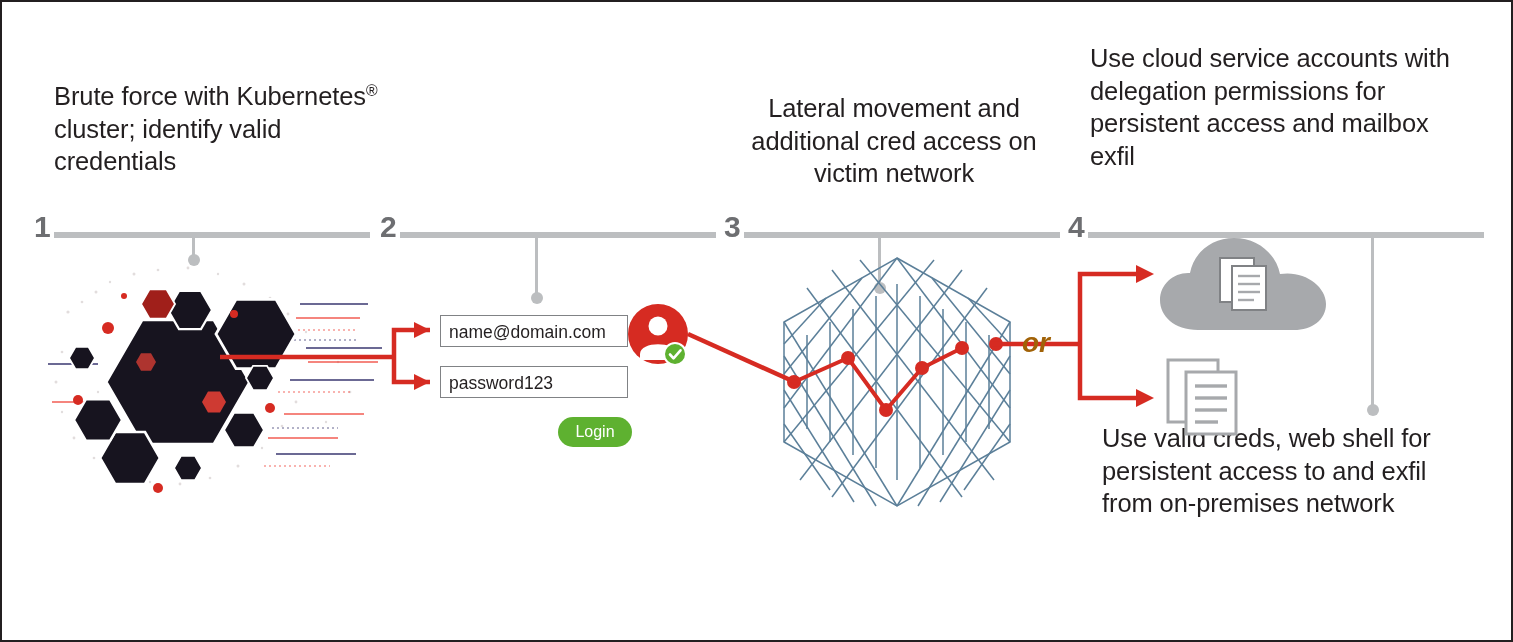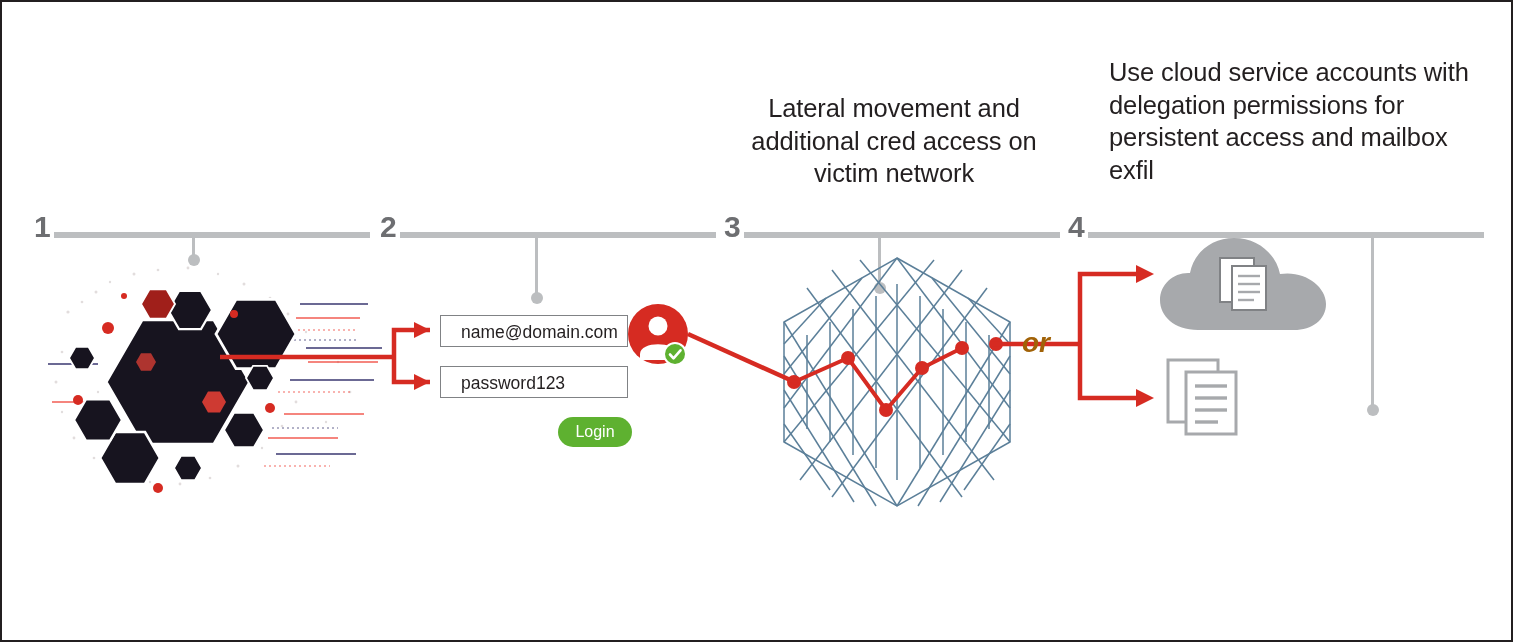--- a/index.html
+++ b/index.html
@@ -25,21 +25,21 @@
     position: absolute;
     color: #231f20;
     font-size: 25.5px;
     line-height: 1.28;
     font-weight: 400;
     letter-spacing: -0.1px;
   }
   #cap1 { left: 52px;  top: 78px;  width: 330px; }
   #cap2 { left: 398px; top: 42px;  width: 330px; }
   #cap3 { left: 742px; top: 90px;  width: 300px; text-align: center; }
-  #cap4 { left: 1088px; top: 54px; width: 360px; margin-left: 19px; }
+  #cap4 { left: 1088px; top: 40px; width: 360px; }
   #cap5 { left: 1100px; top: 420px; width: 340px; }
 
   
   .stepnum {
     position: absolute;
     font-size: 30px;
     font-weight: 700;
     color: #6d6e71;
     top: 208px;
   }
@@ -88,21 +88,21 @@
   
   .field {
     position: absolute;
     border: 1px solid #808285;
     background: #ffffff;
     height: 32px;
     width: 188px;
     font-size: 17.5px;
     color: #231f20;
     line-height: 32px;
-    padding-left: 20px;
+    padding-left: 8px;
     box-sizing: border-box;
     white-space: nowrap;
     overflow: hidden;
   }
   #field-email { left: 438px; top: 313px; }
   #field-pass  { left: 438px; top: 364px; }
   #login-btn {
     position: absolute;
     left: 556px; top: 415px;
     width: 74px; height: 30px;
@@ -139,22 +139,24 @@
   #cloud-icon { position: absolute; left: 1152px; top: 232px; width: 182px; height: 98px; }
   #docs-icon  { position: absolute; left: 1160px; top: 352px; width: 92px;  height: 84px; }
 
   sup { font-size: 0.62em; vertical-align: super; }
 </style>
 </head>
 <body>
 
 <div id="canvas">
 
+  <div class="caption" id="cap1">Brute force with Kubernetes<sup>®</sup> cluster; identify valid credentials</div>
   <div class="caption" id="cap3">Lateral movement and additional cred access on victim network</div>
   <div class="caption" id="cap4">Use cloud service accounts with delegation permissions for persistent access and mailbox exfil</div>
+  <div class="caption" id="cap5">Use valid creds, web shell for persistent access to and exfil from on-premises network</div>
 
   <div class="stepnum" id="num1">1</div>
   <div class="rule" id="rule1"></div>
   <div class="stem" id="stem1"></div>
 
   <div class="stepnum" id="num2">2</div>
   <div class="rule" id="rule2"></div>
   <div class="stem" id="stem2"></div>
 
   <div class="stepnum" id="num3">3</div>

